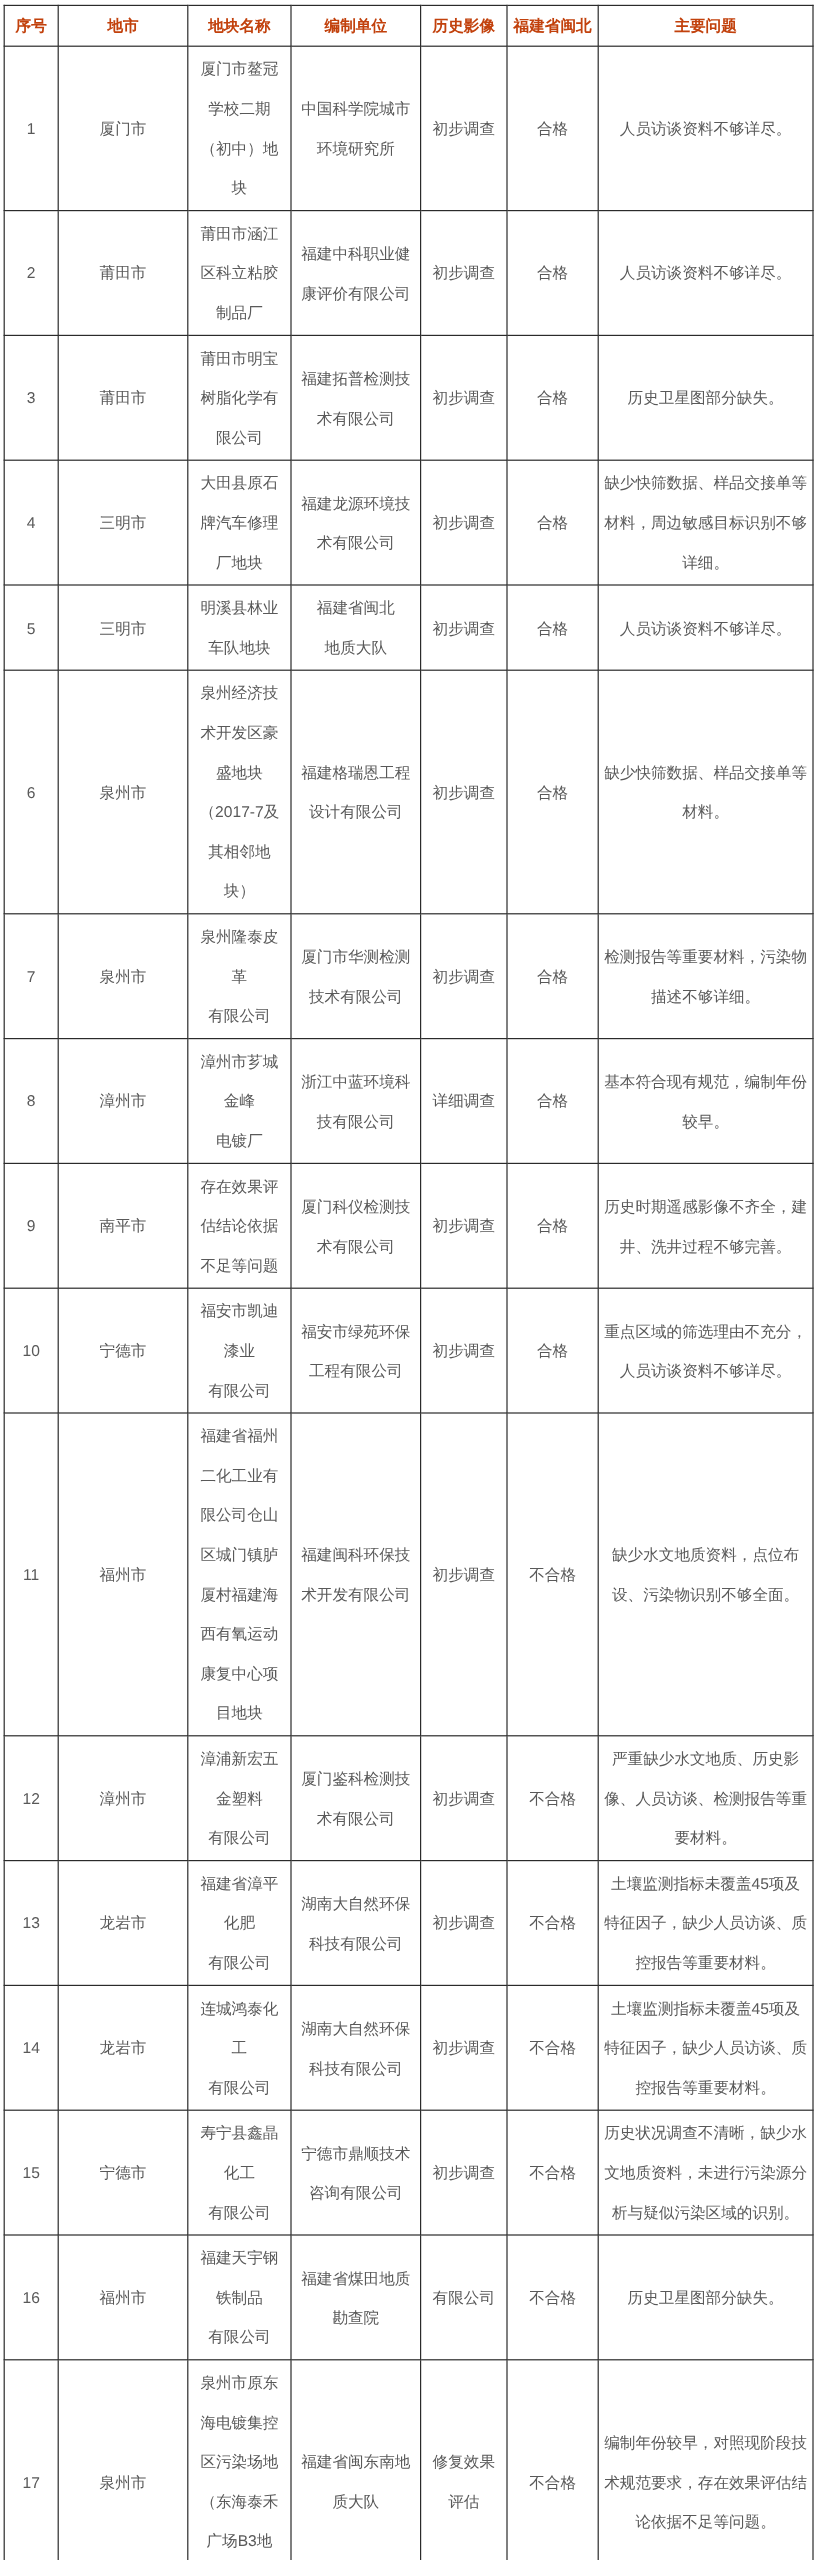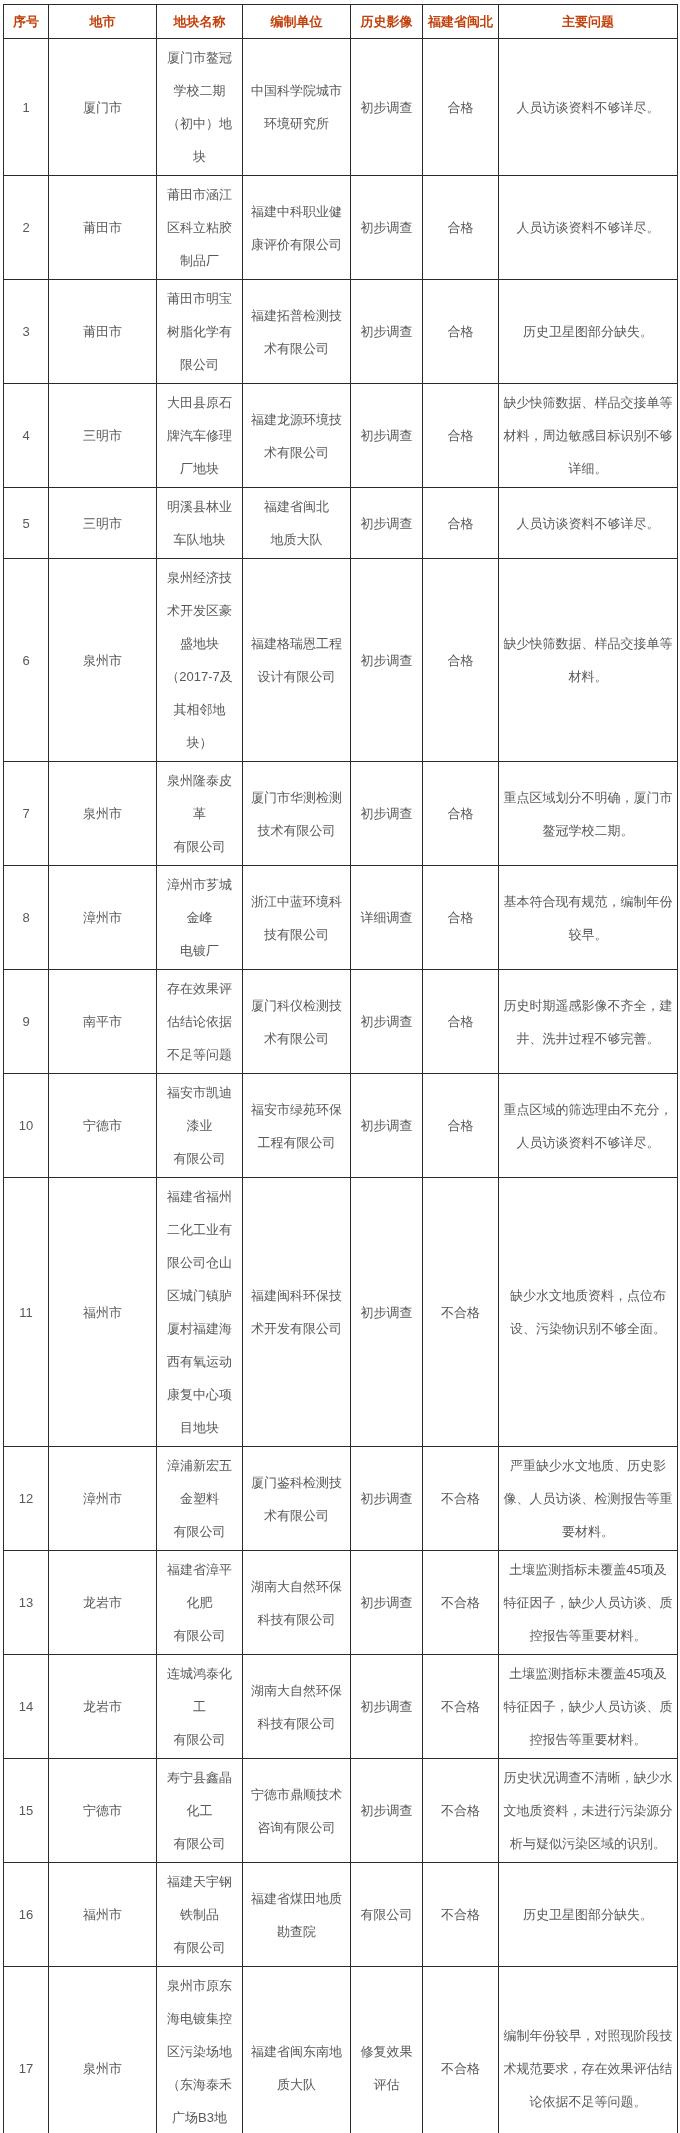--- a/index.html
+++ b/index.html
@@ -136,21 +136,21 @@
     <td class="cell-issues">缺少快筛数据、样品交接单等材料。</td>
   </tr>
         <tr>
     <td>7</td>
     <td>泉州市</td>
     <td>泉州隆泰皮革
 有限公司</td>
     <td>厦门市华测检测技术有限公司</td>
     <td>初步调查</td>
     <td>合格</td>
-    <td class="cell-issues">重点区域划分不明确，厦门市鳌冠学校二期。</td>
+    <td class="cell-issues">检测报告等重要材料，污染物描述不够详细。</td>
   </tr>
         <tr>
     <td>8</td>
     <td>漳州市</td>
     <td>漳州市芗城金峰
 电镀厂</td>
     <td>浙江中蓝环境科技有限公司</td>
     <td>详细调查</td>
     <td>合格</td>
     <td class="cell-issues">基本符合现有规范，编制年份较早。</td>

